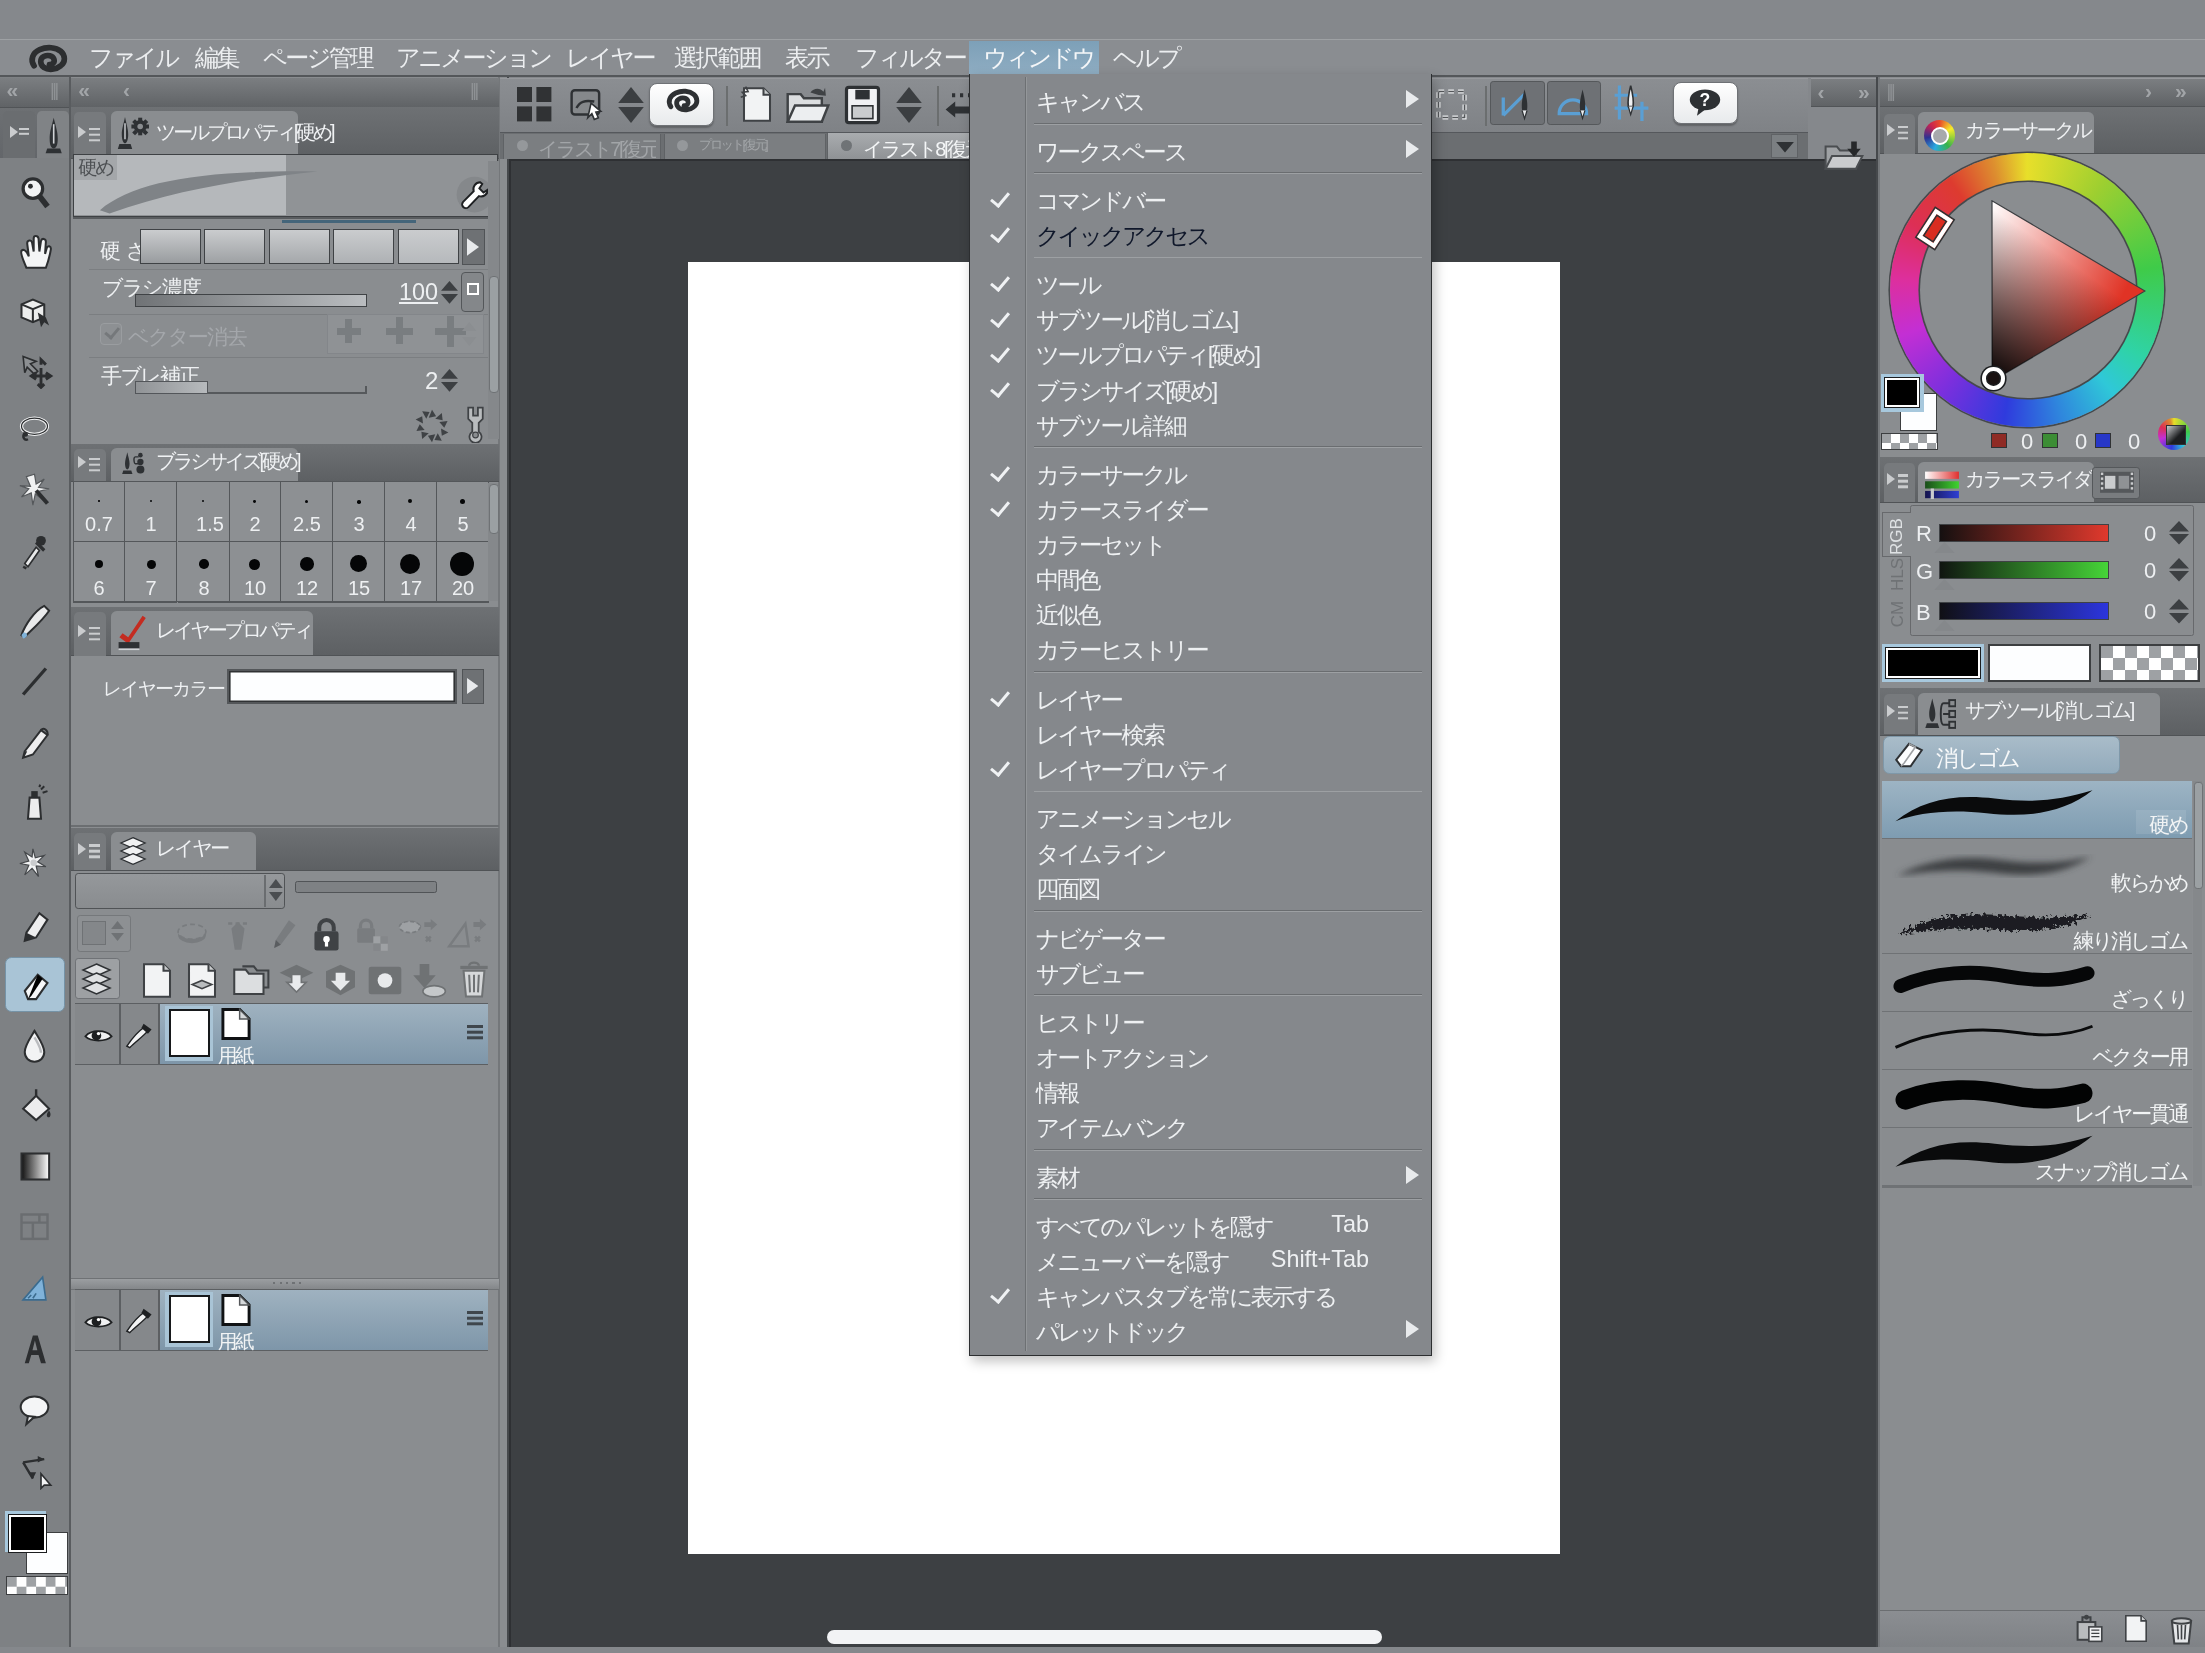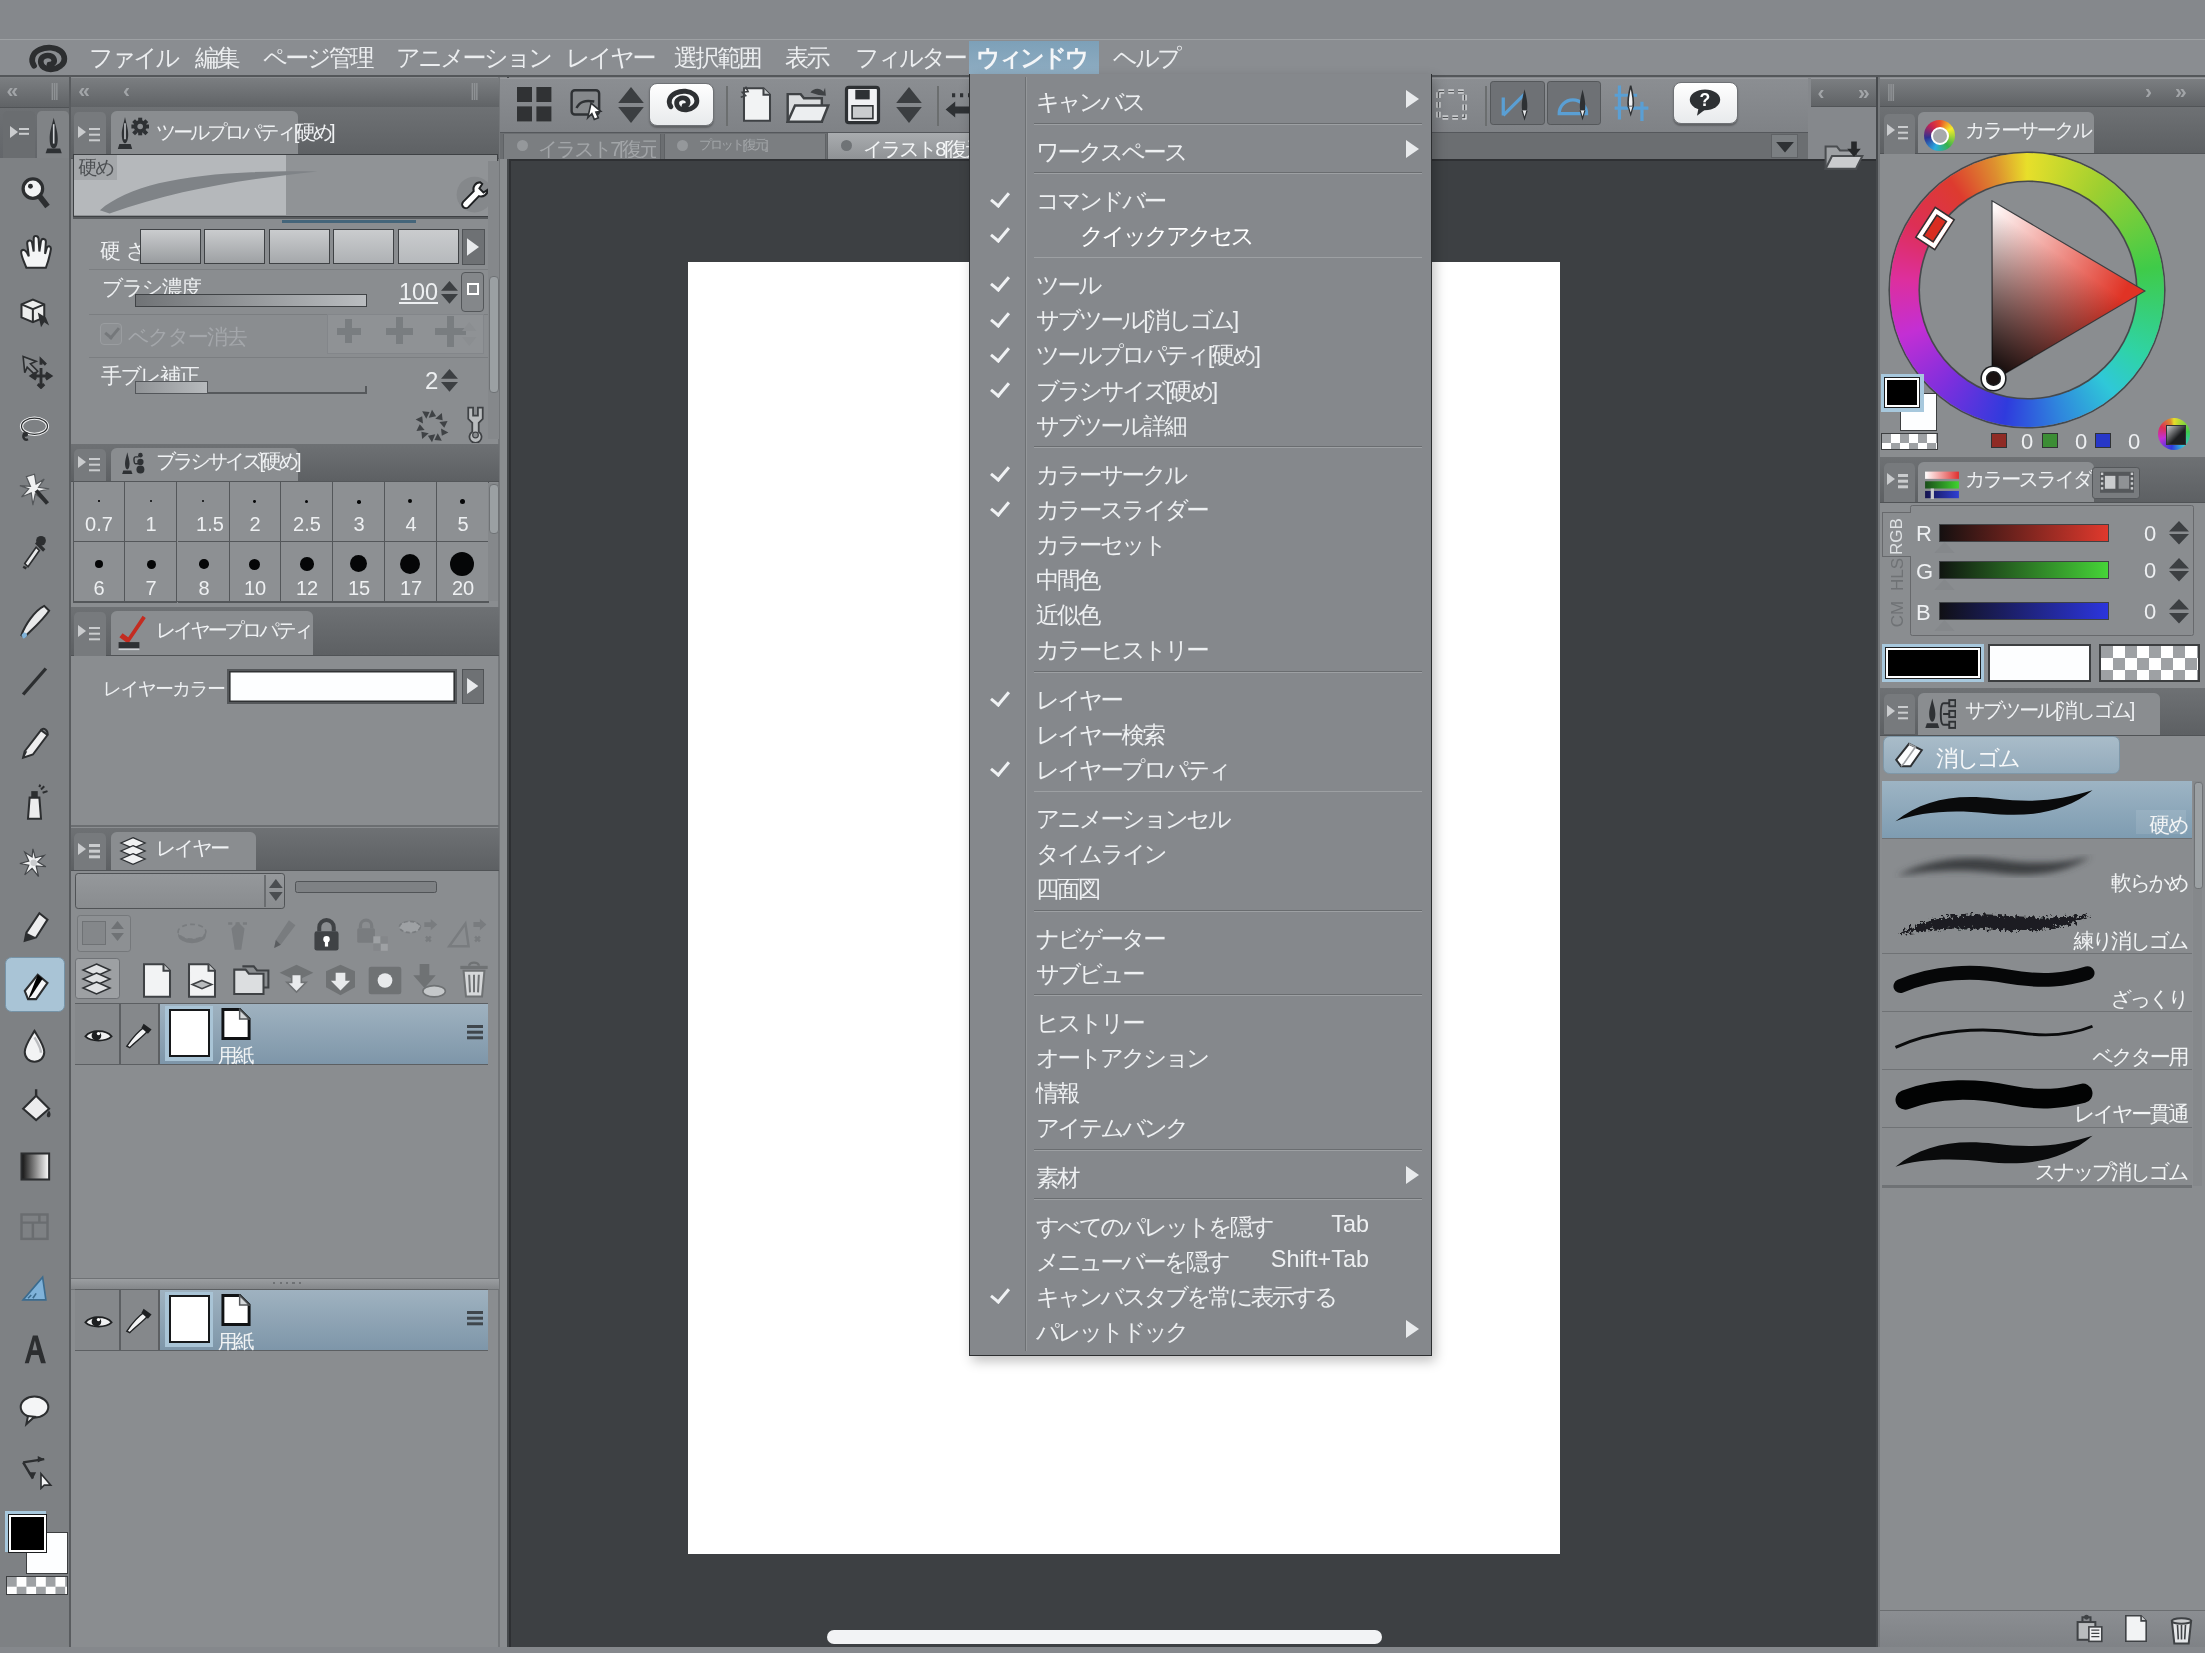--- a/index.html
+++ b/index.html
@@ -17,21 +17,21 @@
 <span class="abs jp" style="left:89px;top:42px;font-size:24px;color:#eceef0;">ファイル</span>
 <span class="abs jp" style="left:195px;top:42px;font-size:24px;color:#eceef0;">編集</span>
 <span class="abs jp" style="left:263px;top:42px;font-size:24px;color:#eceef0;">ページ管理</span>
 <span class="abs jp" style="left:396px;top:42px;font-size:24px;color:#eceef0;">アニメーション</span>
 <span class="abs jp" style="left:566px;top:42px;font-size:24px;color:#eceef0;">レイヤー</span>
 <span class="abs jp" style="left:674px;top:42px;font-size:24px;color:#eceef0;">選択範囲</span>
 <span class="abs jp" style="left:785px;top:42px;font-size:24px;color:#eceef0;">表示</span>
 <span class="abs jp" style="left:855px;top:42px;font-size:24px;color:#eceef0;">フィルター</span>
 <span class="abs jp" style="left:1113px;top:42px;font-size:24px;color:#eceef0;">ヘルプ</span>
 <div class="abs" style="left:969px;top:41px;width:130px;height:34px;background:linear-gradient(#7da0b8,#8fadc2);"></div>
-<span class="abs jp" style="left:976px;top:42px;width:118px;text-align:left;font-size:24px;color:#f4f6f8;font-weight:bold;">ウィンドウ</span>
+<span class="abs jp" style="left:976px;top:42px;width:118px;text-align:right;font-size:24px;color:#f4f6f8;">ウィンドウ</span>
 <div class="abs" style="left:0;top:75px;width:2205px;height:1.6px;background:#54575a;"></div>
 <div class="abs" style="left:0;top:77px;width:69px;height:1570px;background:#7e8184;"></div>
 <div class="abs" style="left:69px;top:77px;width:1.6px;height:1570px;background:#595c5f;"></div>
 <div class="abs" style="left:0;top:78px;width:69px;height:29px;background:linear-gradient(#7b7e81,#606366);border-bottom:0.8px solid #515457;">
       <span class="abs" style="left:6.5px;top:0px;font-size:21px;color:#a2a5a8;font-weight:bold;">«</span>
       <span class="abs" style="left:50px;top:1.6px;font-size:18px;color:#8f9295;letter-spacing:-2.4px;">|||</span>
     </div>
 <div class="abs" style="left:0;top:108px;width:69px;height:50px;background:linear-gradient(#6d7073,#63666a);"></div>
 <div class="abs" style="left:3.2px;top:111px;width:32px;height:47px;background:#6a6d70;border-radius:4.8px 4.8px 0 0;"></div>
 <div class="abs" style="left:37px;top:111px;width:32px;height:47px;background:#808386;border-radius:4.8px 4.8px 0 0;"></div>
@@ -841,21 +841,21 @@
 <div class="abs" style="left:1034px;top:124px;width:388px;height:0.8px;background:#9da0a3;"></div>
 <span class="abs" style="left:1036px;top:136px;font-size:23.4px;color:#eef0f2;letter-spacing:-2.4px;white-space:nowrap;">ワークスペース</span>
 <svg class="abs" style="left:1406px;top:140px" width="13" height="18" viewBox="0 0 16 22">
       <polygon points="0,0 16,11 0,22" fill="#e8eaec"></polygon>
     </svg>
 <div class="abs" style="left:1034px;top:172px;width:388px;height:0.8px;background:#6a6d70;"></div>
 <div class="abs" style="left:1034px;top:173px;width:388px;height:0.8px;background:#9da0a3;"></div>
 <div class="abs" style="left:991px;top:192px;width:15.3px;height:8px;border-left:3.2px solid #f0f2f4;border-bottom:3.2px solid #f0f2f4;transform:rotate(-50deg);"></div>
 <span class="abs" style="left:1036px;top:185px;font-size:23.4px;color:#eef0f2;letter-spacing:-2.4px;white-space:nowrap;">コマンドバー</span>
 <div class="abs" style="left:991px;top:227px;width:15.3px;height:8px;border-left:3.2px solid #f0f2f4;border-bottom:3.2px solid #f0f2f4;transform:rotate(-50deg);"></div>
-<span class="abs" style="left:1036px;top:220px;font-size:23.4px;color:#ffffff;letter-spacing:-2.4px;white-space:nowrap;margin-left:44px;">クイックアクセス</span>
+<span class="abs" style="left:1036px;top:220px;font-size:23.4px;color:#0f172a;letter-spacing:-2.4px;white-space:nowrap;">クイックアクセス</span>
 <div class="abs" style="left:1034px;top:257px;width:388px;height:0.8px;background:#6a6d70;"></div>
 <div class="abs" style="left:1034px;top:257px;width:388px;height:0.8px;background:#9da0a3;"></div>
 <div class="abs" style="left:991px;top:276px;width:15.3px;height:8px;border-left:3.2px solid #f0f2f4;border-bottom:3.2px solid #f0f2f4;transform:rotate(-50deg);"></div>
 <span class="abs" style="left:1036px;top:269px;font-size:23.4px;color:#eef0f2;letter-spacing:-2.4px;white-space:nowrap;">ツール</span>
 <div class="abs" style="left:991px;top:312px;width:15.3px;height:8px;border-left:3.2px solid #f0f2f4;border-bottom:3.2px solid #f0f2f4;transform:rotate(-50deg);"></div>
 <span class="abs" style="left:1036px;top:304px;font-size:23.4px;color:#eef0f2;letter-spacing:-2.4px;white-space:nowrap;">サブツール[消しゴム]</span>
 <div class="abs" style="left:991px;top:347px;width:15.3px;height:8px;border-left:3.2px solid #f0f2f4;border-bottom:3.2px solid #f0f2f4;transform:rotate(-50deg);"></div>
 <span class="abs" style="left:1036px;top:339px;font-size:23.4px;color:#eef0f2;letter-spacing:-2.4px;white-space:nowrap;">ツールプロパティ[硬め]</span>
 <div class="abs" style="left:991px;top:382px;width:15.3px;height:8px;border-left:3.2px solid #f0f2f4;border-bottom:3.2px solid #f0f2f4;transform:rotate(-50deg);"></div>
 <span class="abs" style="left:1036px;top:375px;font-size:23.4px;color:#eef0f2;letter-spacing:-2.4px;white-space:nowrap;">ブラシサイズ[硬め]</span>

